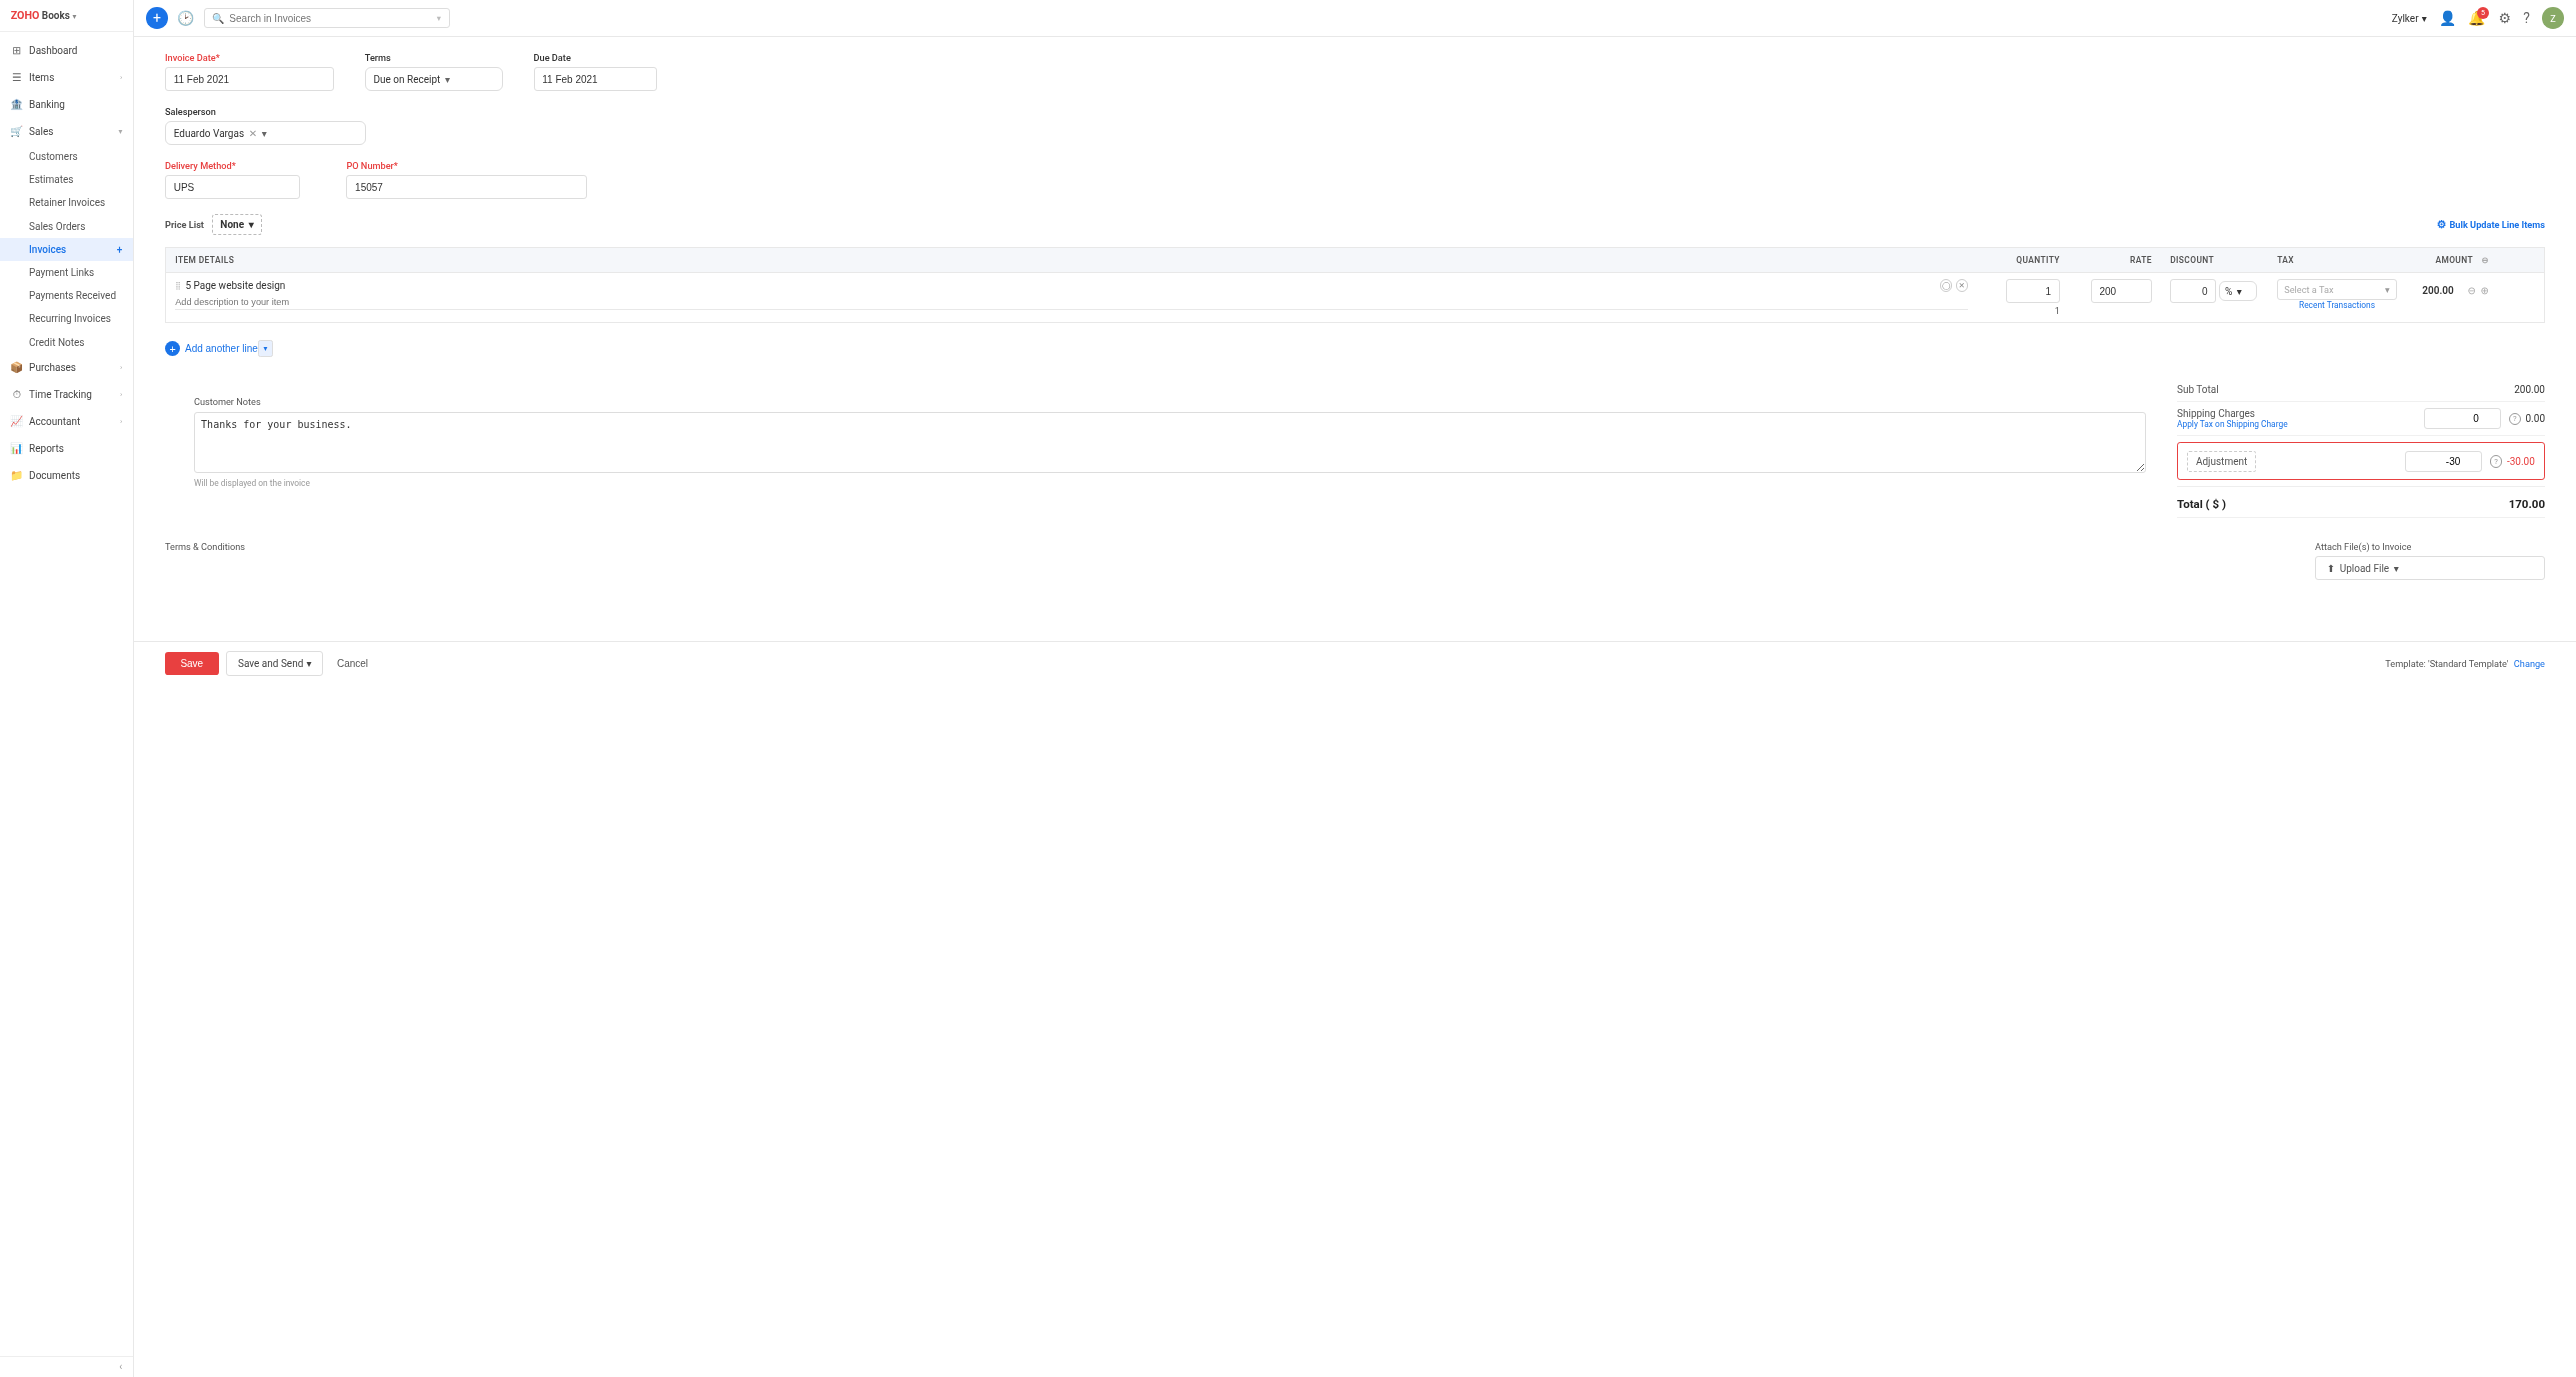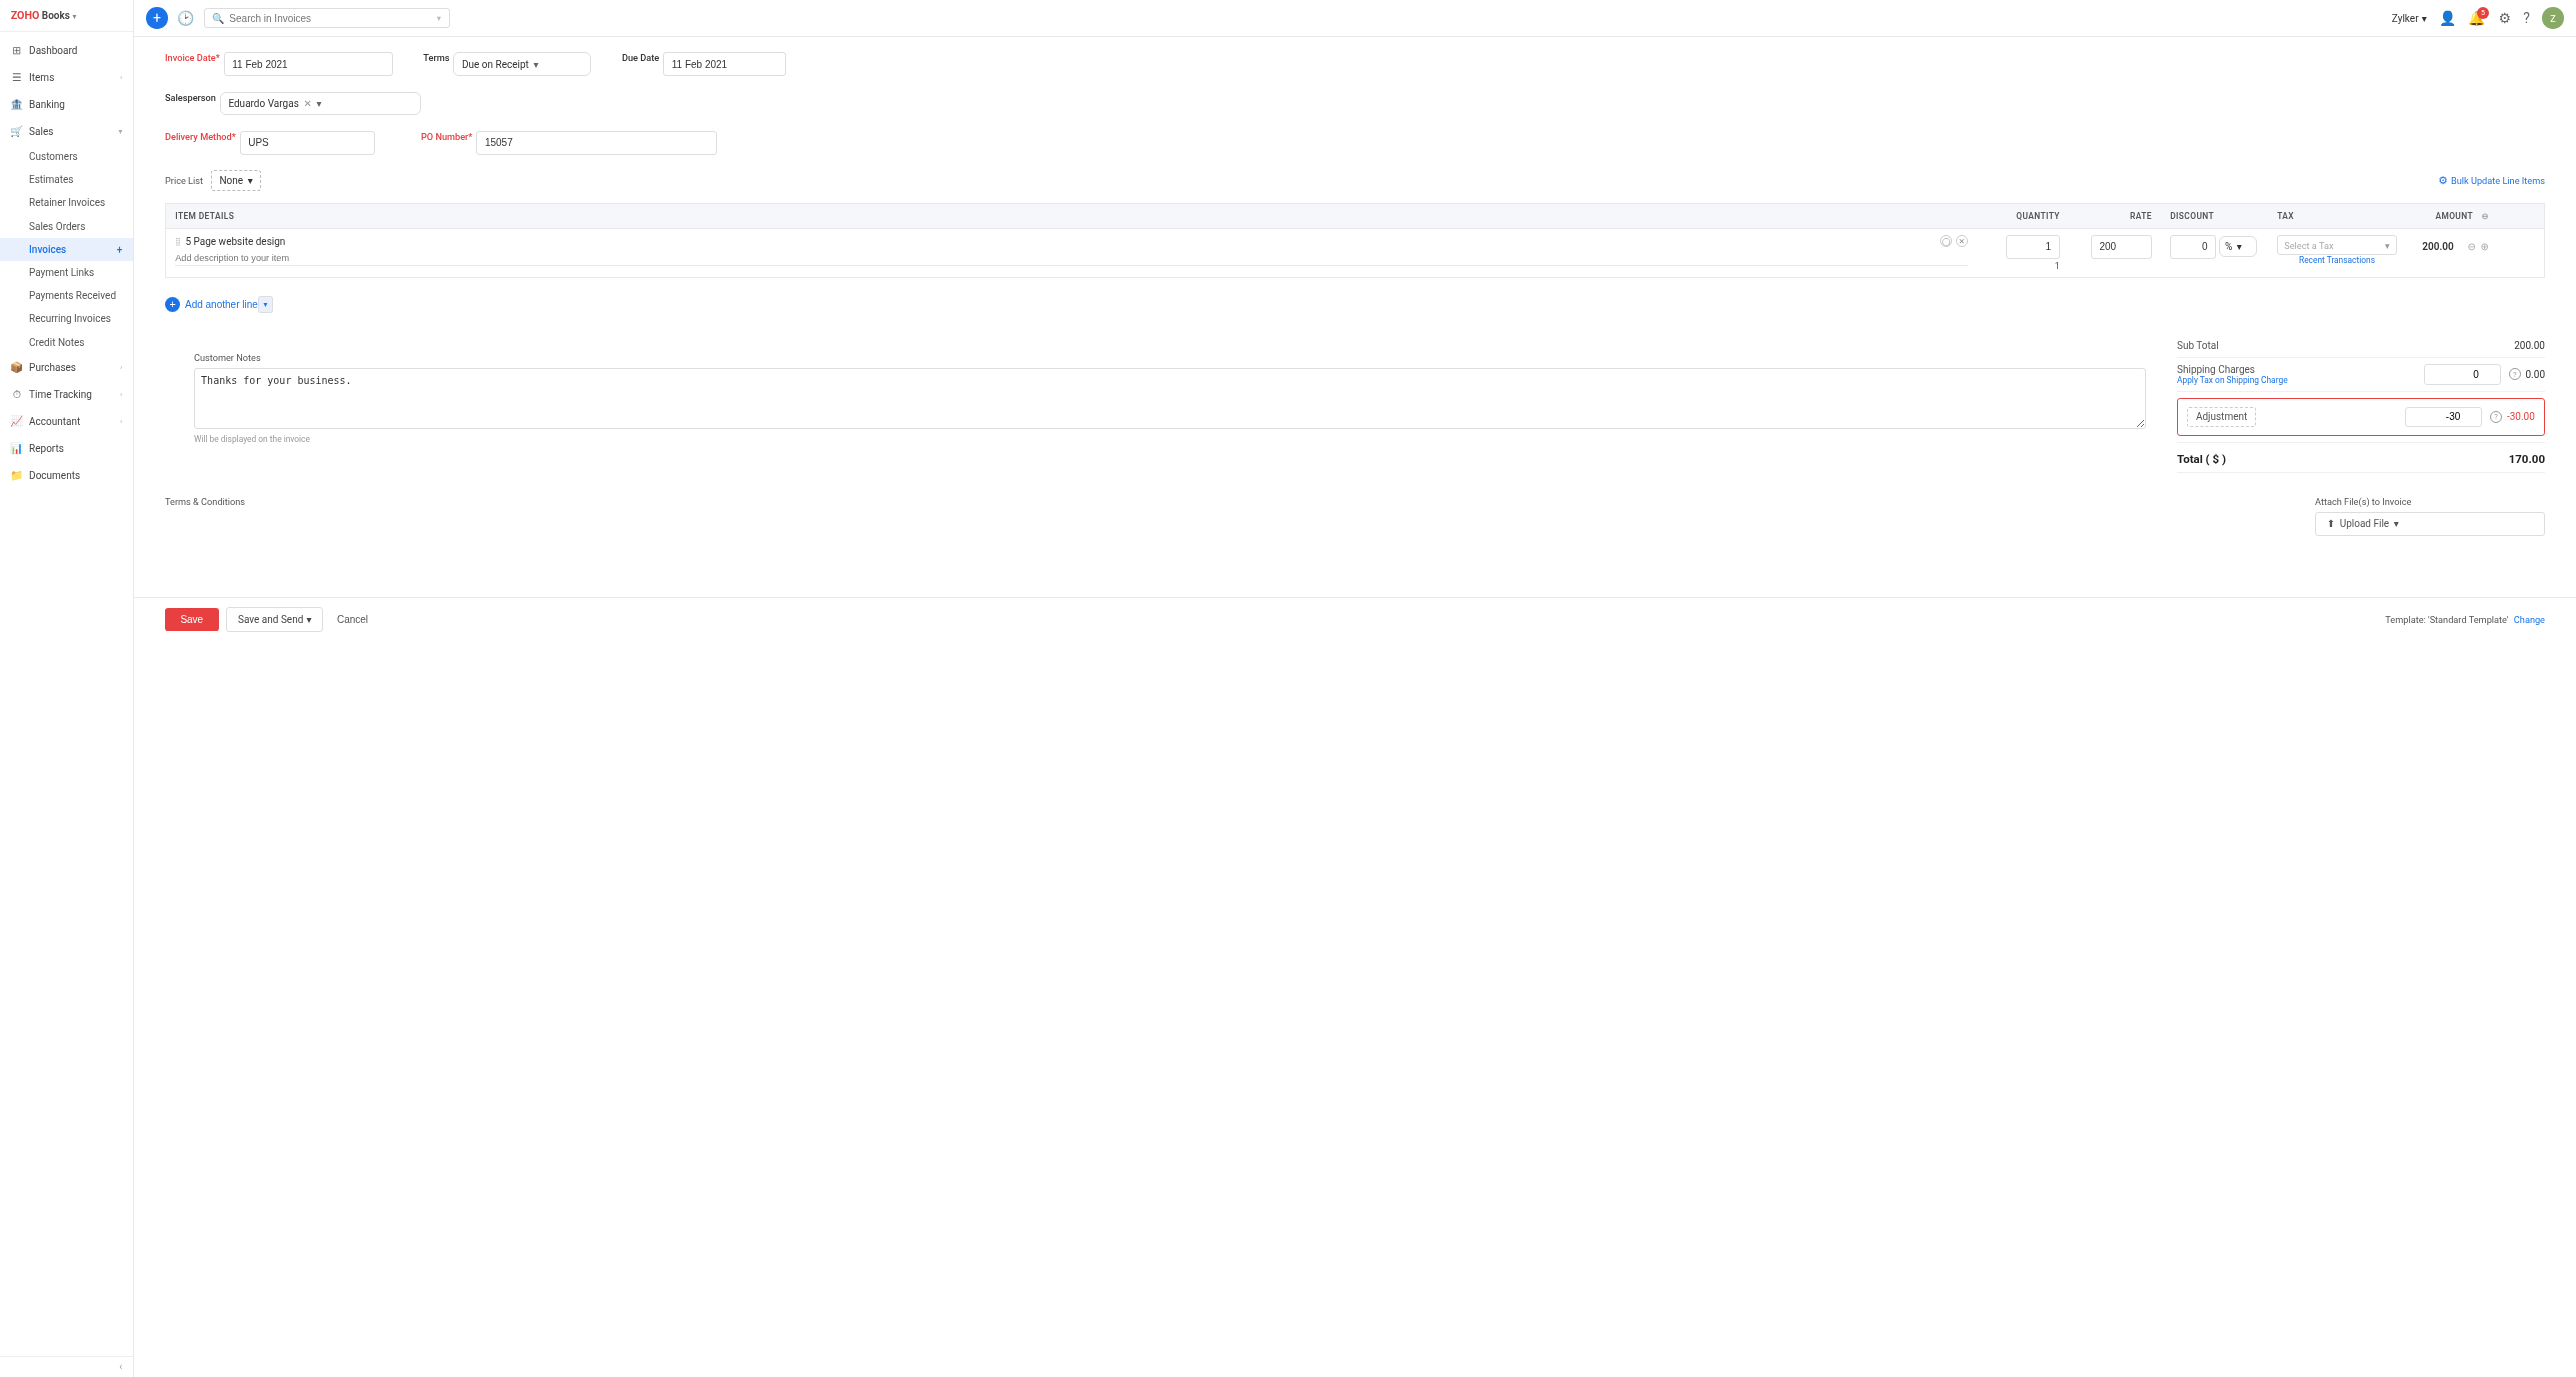--- a/index.html
+++ b/index.html
@@ -33,21 +33,21 @@
     .topbar-icon { color: #666; font-size: 14px; cursor: pointer; position: relative; }
     .notif-badge { position: absolute; top: -3.1px; right: -3.1px; background: #e84040; color: #fff; border-radius: 50%; width: 12.3px; height: 12.3px; font-size: 7px; display: flex; align-items: center; justify-content: center; }
     .avatar { width: 21.5px; height: 21.5px; border-radius: 50%; background: #8a6; display: flex; align-items: center; justify-content: center; color: #fff; font-size: 9.2px; cursor: pointer; }
 
     
     .content { flex: 1; overflow-y: auto; background: #fff; padding: 0; }
     .form-area { padding: 15.4px 31px 61px 31px; }
 
     
     .form-row { display: flex; align-items: flex-start; gap: 15.4px; margin-bottom: 15.4px; }
-    .form-group { display: flex; flex-direction: row; gap: 3.8px; }
+    .form-group { display: flex; flex-direction: column; gap: 3.8px; }
     .form-label { font-size: 9.2px; color: #333; font-weight: 500; }
     .form-label.required { color: #e84040; }
     .form-input { border: 0.8px solid #ddd; border-radius: 3.1px; padding: 5.4px 7.7px; font-size: 10px; color: #333; background: #fff; outline: none; }
     .form-select { border: 0.8px solid #ddd; border-radius: 6px; padding: 5.4px 7.7px; font-size: 10px; color: #333; background: #fff; display: flex; align-items: center; gap: 4.6px; cursor: pointer; }
     .form-select .clear-x { color: #999; cursor: pointer; }
     .form-select .arrow { color: #666; }
 
     
     .table-section { margin-bottom: 12.3px; }
     .table-header { display: grid; grid-template-columns: 1fr 92px 92px 107px 138px 92px 46px; gap: 0; background: #f5f7fa; border: 0.8px solid #e8e8e8; border-bottom: none; }
@@ -243,21 +243,21 @@
         <div class="form-group">
           <label class="form-label required">Delivery Method*</label>
           <input class="form-input" style="width: 135px;" value="UPS">
         </div>
         <div class="form-group" style="margin-left:31px;">
           <label class="form-label required" style="color:#e84040;">PO Number*</label>
           <input class="form-input" style="width: 241px;" value="15057">
         </div>
       </div>
 
-      <div class="price-list-row" style="margin-top:7.7px;">
+      <div class="price-list-row" style="margin-top:7.7px;font-weight:bold;">
         <span class="price-list-label">Price List</span>
         <div class="price-list-select">
           <span>None</span>
           <span>▾</span>
         </div>
         <div class="bulk-update">
           <span style="font-size:10.7px;">⚙</span>
           <span>Bulk Update Line Items</span>
         </div>
       </div>

